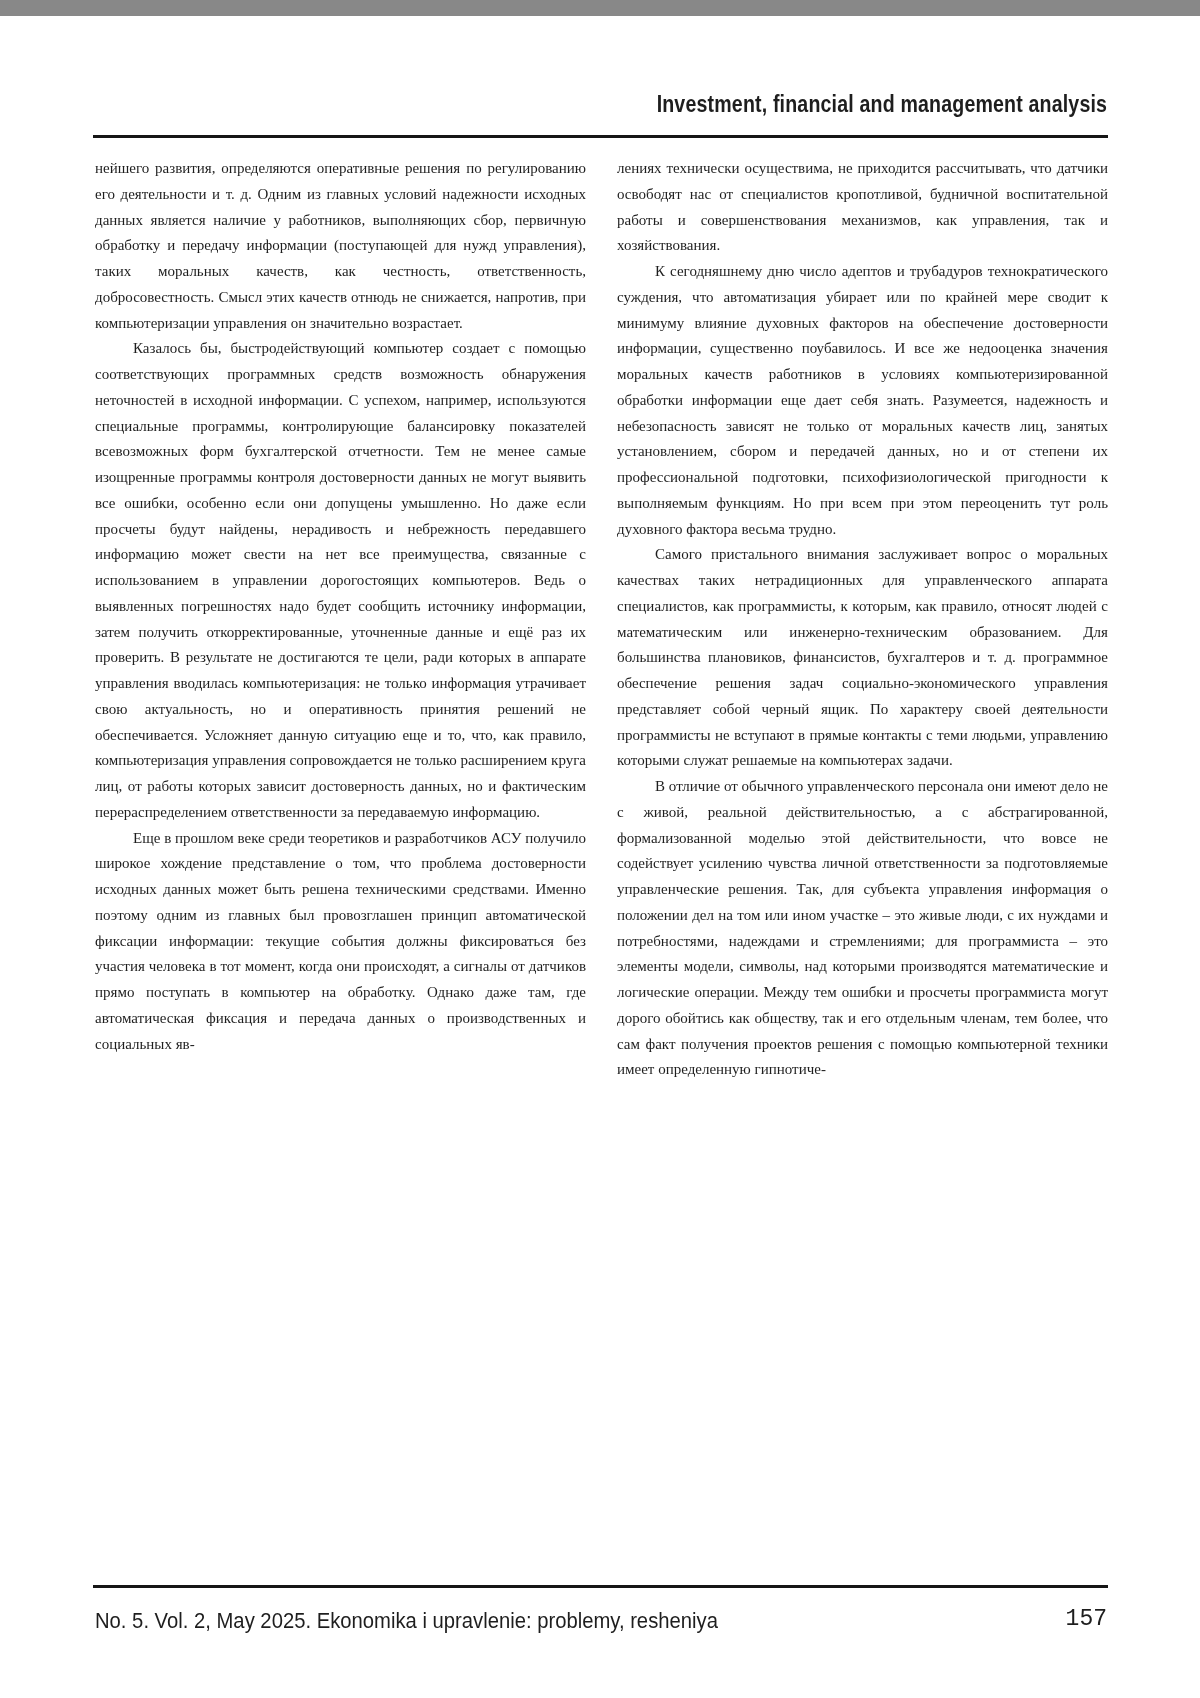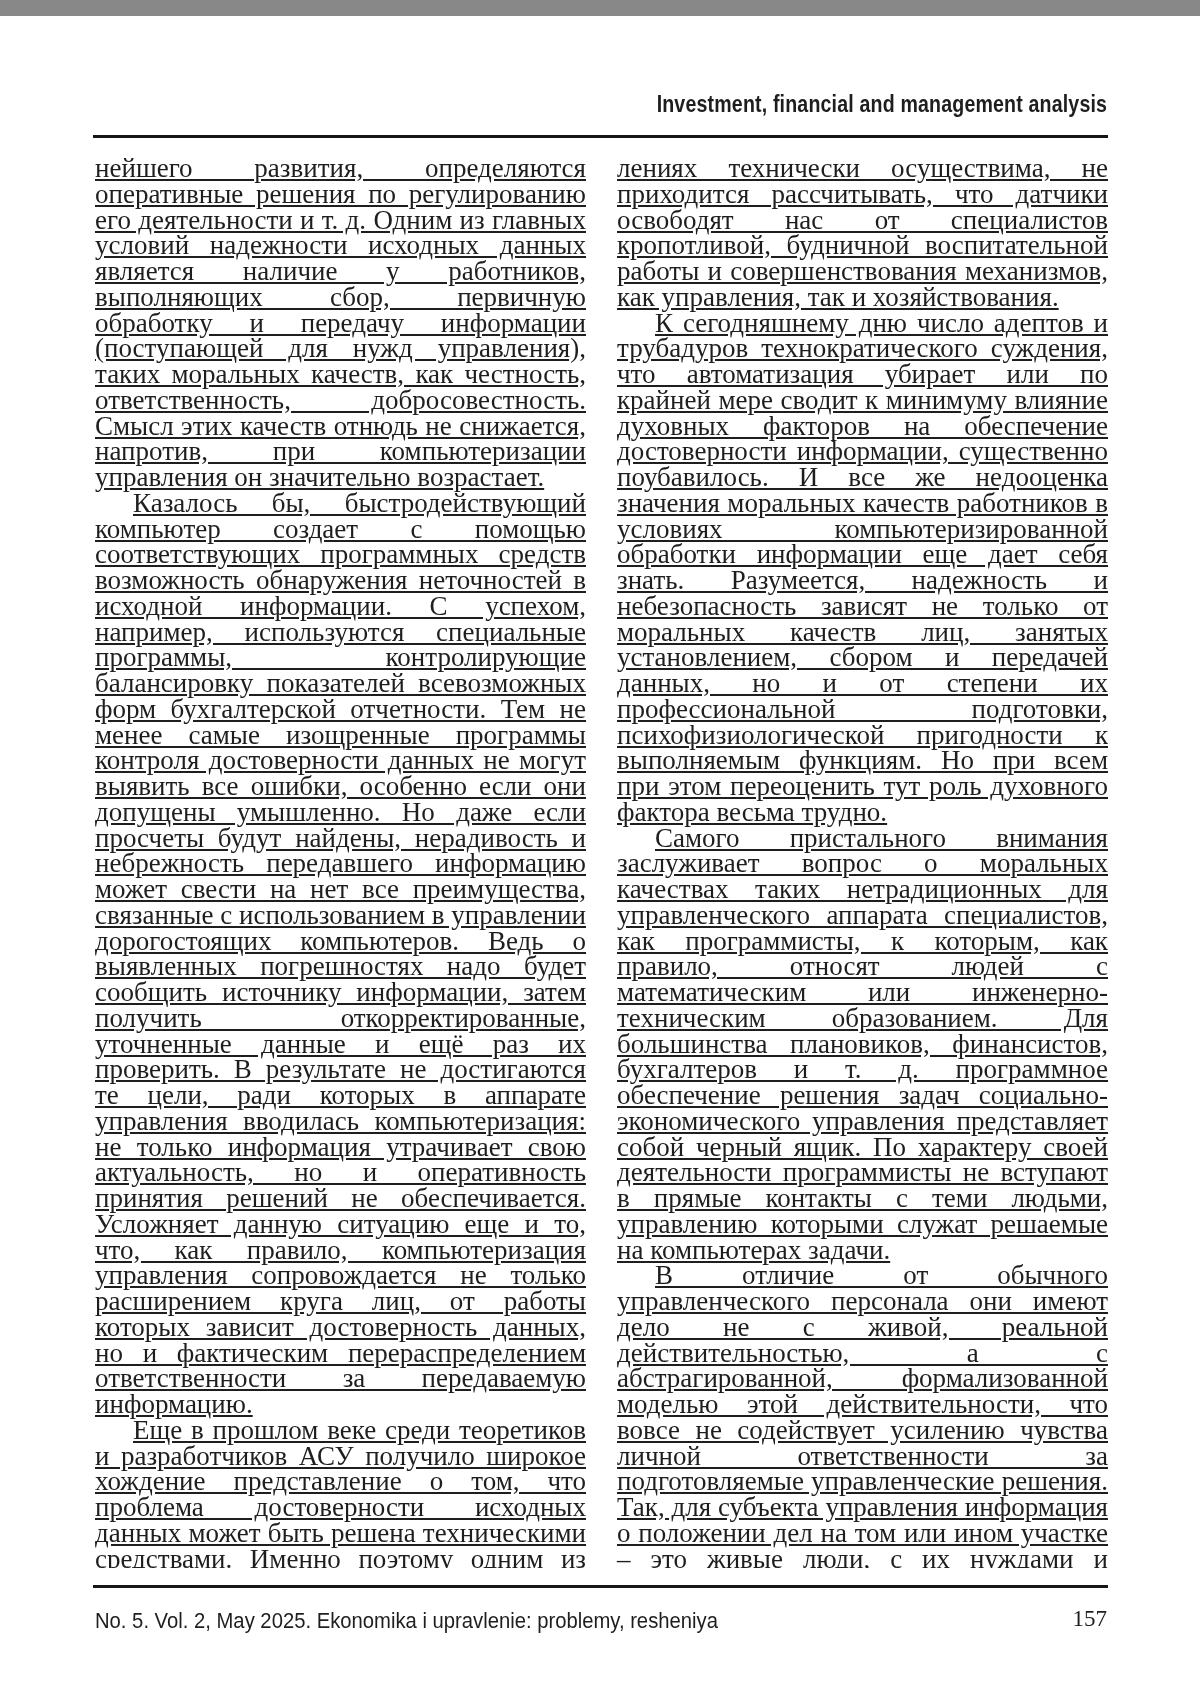--- a/index.html
+++ b/index.html
@@ -37,26 +37,25 @@
     left:95px;top:140px;
     width:1013px;height:1412px;
     display:flex;
     column-gap:31px;
     overflow:hidden;
   }
   .col{width:491px;}
   p.para{
     margin:0;
     font-family:"Liberation Serif","DejaVu Serif",serif;
-    font-size:27px;
+    font-size:15px;
     line-height:25.75px;
     text-align:justify;
     color:var(--text);
     hyphens:auto;
-    text-decoration:underline;
     -webkit-hyphens:auto;
   }
   p.indent{text-indent:38px;}
   .footer-rule{
     position:absolute;
     left:93px;right:92px;top:1569px;
     height:3px;background:var(--rule);
   }
   .footer-issue{
     position:absolute;
@@ -64,21 +63,21 @@
     font-family:"Liberation Sans","DejaVu Sans",sans-serif;
     font-size:22px;
     color:var(--text);
     white-space:nowrap;
     transform:scaleX(0.92);
     transform-origin:0 50%;
   }
   .footer-page{
     position:absolute;
     right:93px;top:1590px;
-    font-family:Liberation Serif, serif;
+    font-family:Liberation Mono, monospace;
     font-size:23px;
     color:var(--text);
   }
 </style>
 </head>
 <body>
 
 <div class="page">
 
   <div class="header-title">Investment, financial and management analysis</div>

